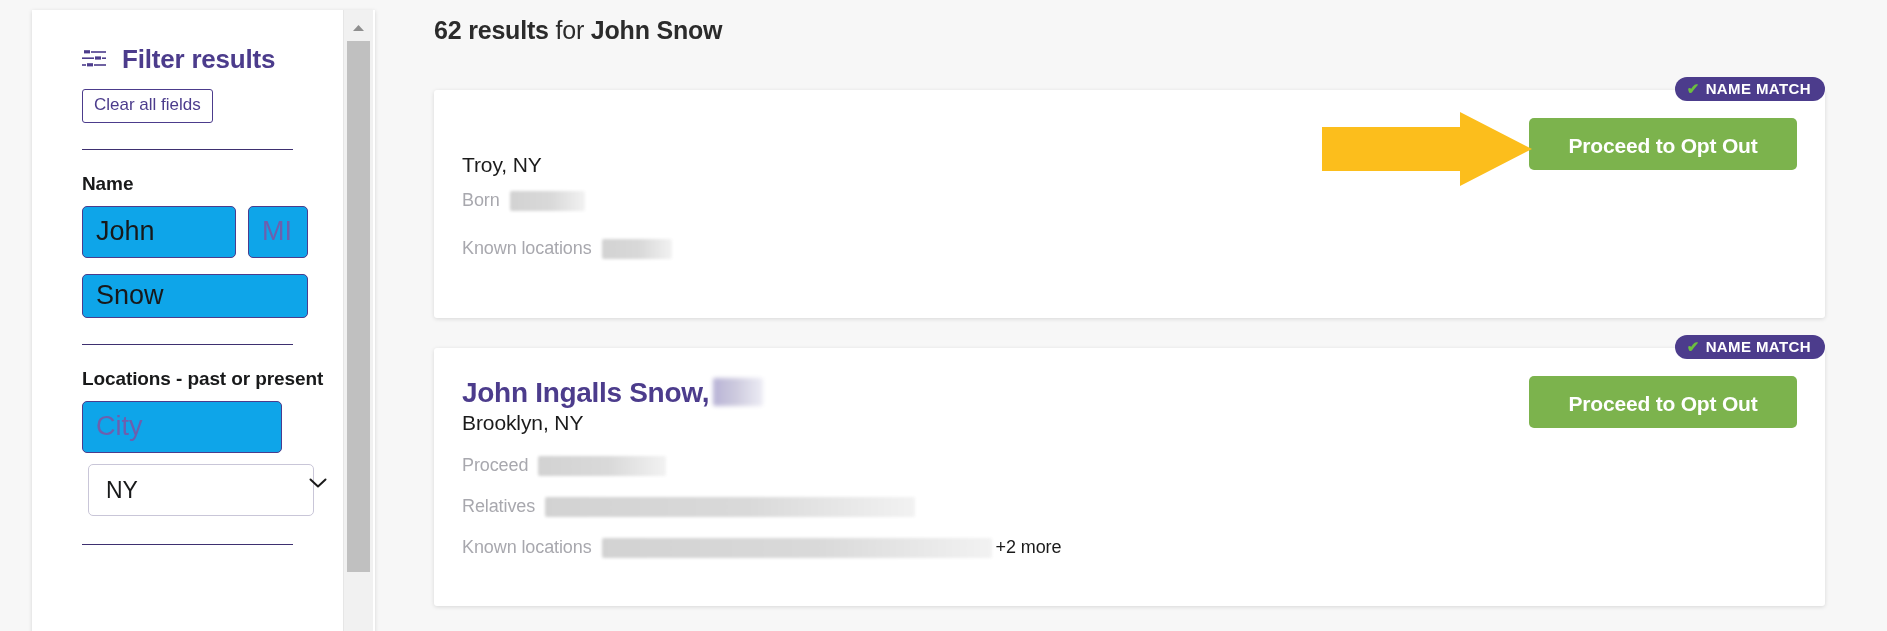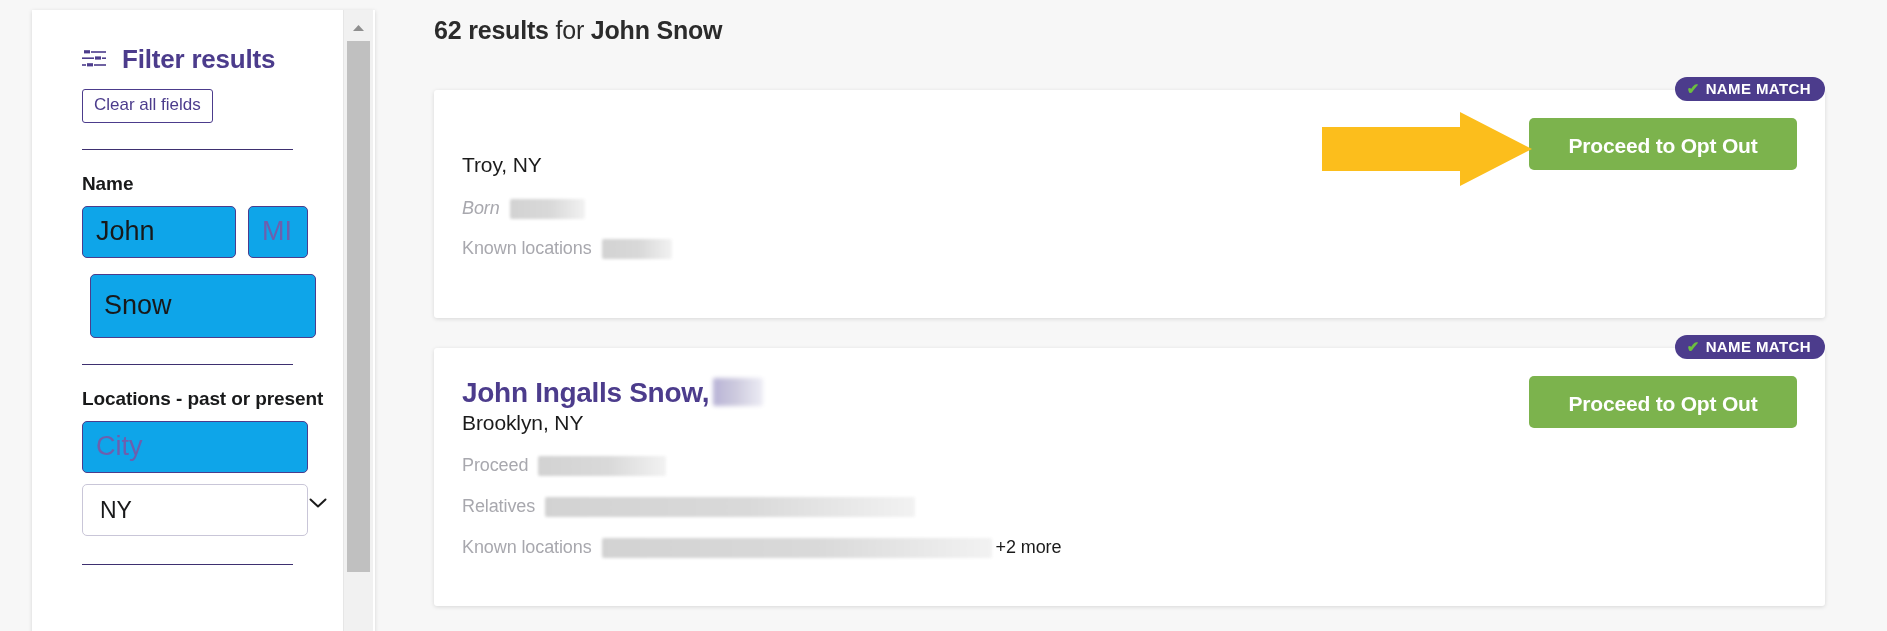--- a/index.html
+++ b/index.html
@@ -91,39 +91,39 @@
     font-size: 27px;
     font-family: Liberation Sans, sans-serif;
     color: #18191a;
     padding: 9px 0 10px 13px;
     box-sizing: border-box;
     outline: none;
   }
   .txt-input::placeholder { color: #6d5fae; opacity: 1; }
   #name-first { width: 154px; height: 52px; }
   #name-mi    { width: 60px;  height: 52px; }
-  #city-input { width: 226px; height: 52px; margin: 11px 0 0 50px; }
+  #city-input { width: 200px; height: 52px; margin: 11px 0 0 50px; }
   #state-select {
     width: 226px;
     height: 52px;
     margin: 11px 0 0 50px;
     border: 1px solid #c9c6d8;
     border-radius: 5px;
     background: #fff;
     font-size: 23px;
     font-family: "Liberation Sans", sans-serif;
     color: #18191a;
     padding: 0 0 0 17px;
     box-sizing: border-box;
     appearance: none;
     -webkit-appearance: none;
     cursor: pointer;
     position: relative;
   }
-  .select-wrap { position: relative; display: block; }
+  .select-wrap { position: relative; display: block; margin-left: 6px; }
   .select-chevron {
     position: absolute;
     right: 16px;
     top: 50%;
     transform: translateY(-50%);
     pointer-events: none;
   }
   .divider2 { height: 1px; background: #3e3070; margin: 26px 50px 0 50px; }
 
   
@@ -301,21 +301,21 @@
     <div class="divider"></div>
 
     <div class="field-label">Name</div>
 
     <div class="row-fields">
       <input id="name-first" class="txt-input" type="text" value="John" style="">
       <input id="name-mi" class="txt-input" type="text" placeholder="MI" style="">
     </div>
 
     <div class="row-fields" style="margin-top:16px;">
-      <input id="name-last" class="txt-input" type="text" style="width: 226px; height: 64px; margin-left: 8px;" value="Snow">
+      <input id="name-last" class="txt-input" type="text" style="width: 226px; height: 44px;" value="Snow">
     </div>
 
     <div class="divider2"></div>
 
     <div class="field-label">Locations - past or present</div>
 
     <input id="city-input" class="txt-input" type="text" placeholder="City" style="">
 
     <div class="select-wrap">
       <select id="state-select">
@@ -349,21 +349,21 @@
 
 <div id="card-1" class="result-card">
   <div class="badge">
     <span class="check">✔</span>
     <span>NAME MATCH</span>
   </div>
 
 
   <div class="person-loc" style="top:63px;">Troy, NY</div>
 
-  <div class="attr-row" style="top:108px;font-style:italic;">
+  <div class="attr-row" style="top:100px;">
     <span>Born</span>
     <span class="attr-val" style="width:75px;"></span>
   </div>
 
   <div class="attr-row" style="top:148px;">
     <span>Known locations</span>
     <span class="attr-val" style="width:70px;"></span>
   </div>
 
   <button id="opt-btn-1" class="opt-btn">Proceed to Opt Out</button>

